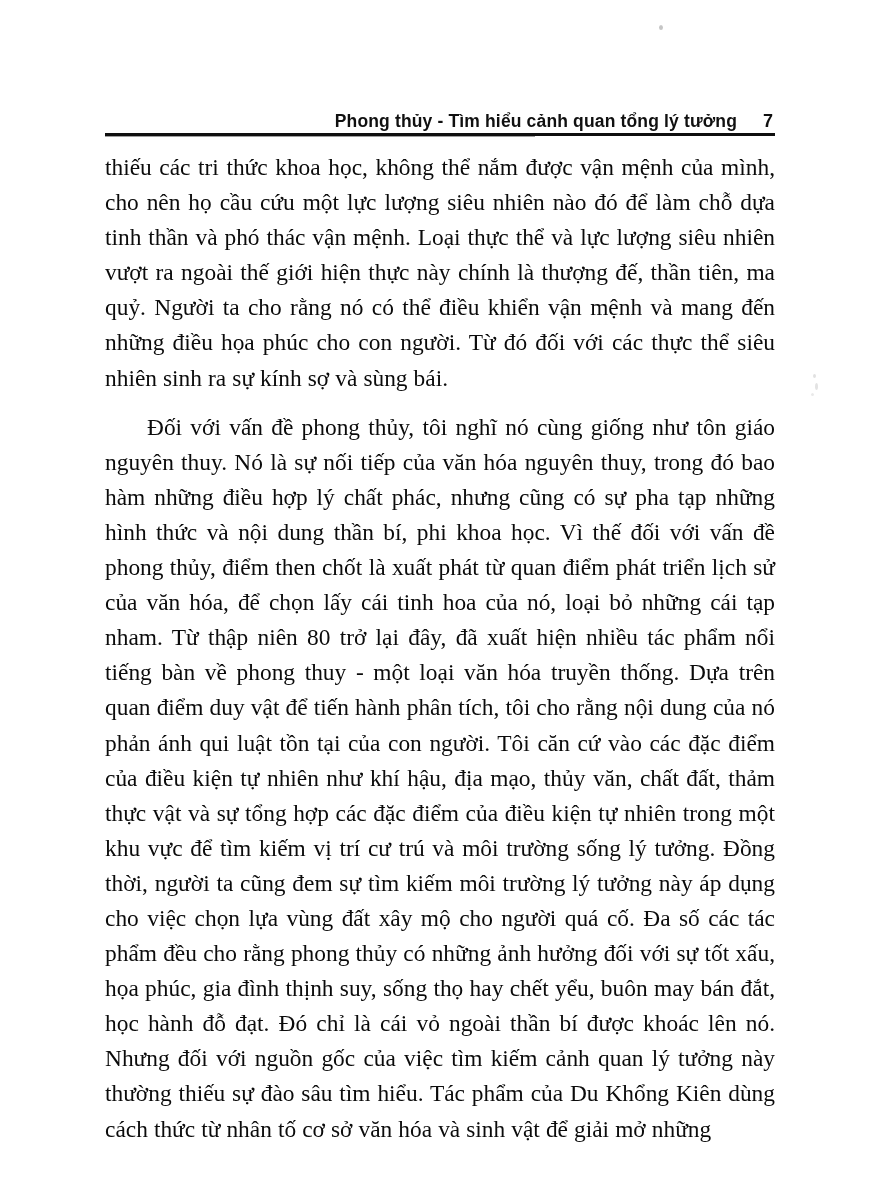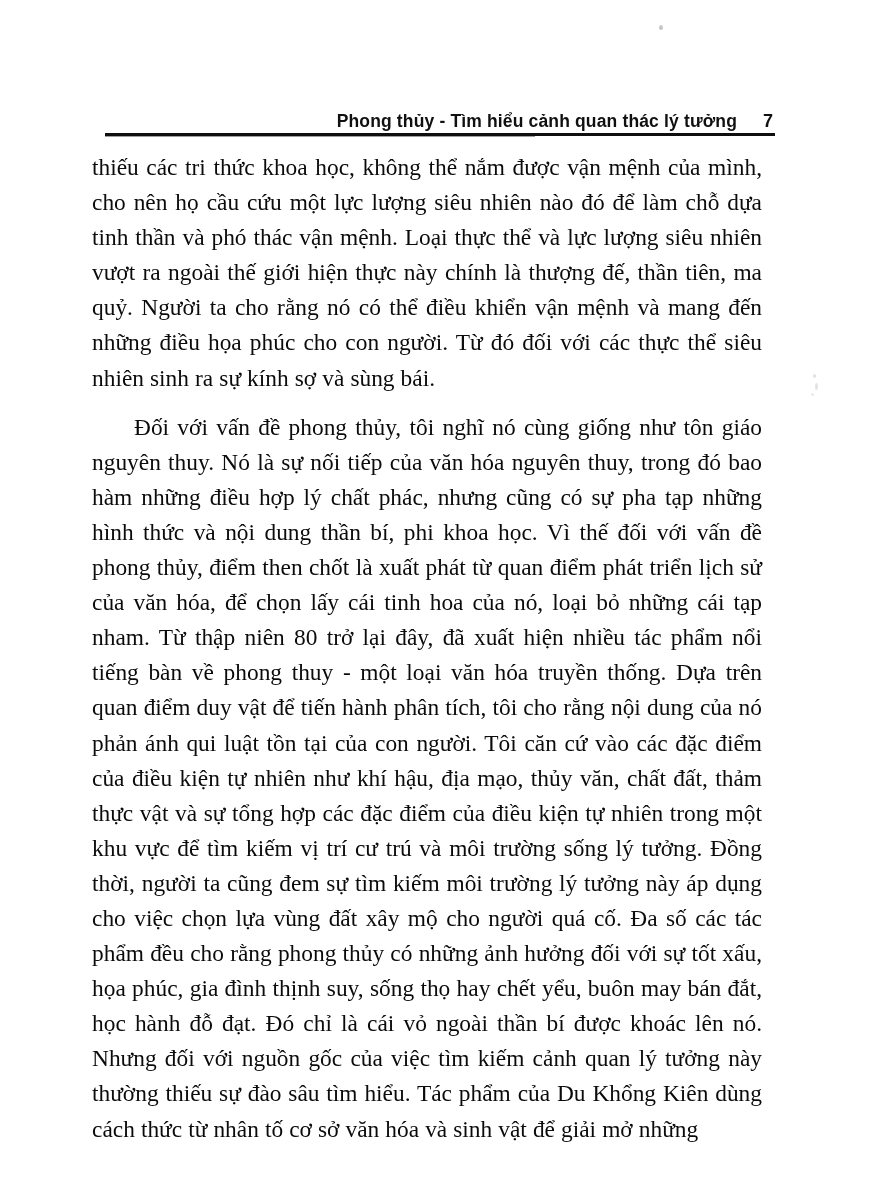--- a/index.html
+++ b/index.html
@@ -67,21 +67,21 @@
     left: 0;
     top: 2.6px;
     width: 430px;
     height: 1.1px;
     background: rgba(40, 40, 40, 0.45);
   }
 
   
   .body-block {
     position: absolute;
-    left: 92px;
+    left: 105px;
     top: 150px;
     width: 670px;
   }
 
   .para {
     margin: 0;
     font-family: "Liberation Serif", "DejaVu Serif", serif;
     font-size: 23.4px;
     line-height: 35.1px;
     color: #0d0d0d;
@@ -111,21 +111,21 @@
   .speck-b { left: 813px; top: 374px; width: 3px;  height: 4px; opacity: .55; }
   .speck-c { left: 815px; top: 383px; width: 3px;  height: 7px; opacity: .5; }
   .speck-d { left: 811px; top: 393px; width: 3px;  height: 3px; opacity: .4; }
 </style>
 </head>
 <body>
 
 <div class="page">
 
   <div class="running-head">
-    <span class="running-head-title">Phong thủy - Tìm hiểu cảnh quan thác lý tưởng</span>
+    <span class="running-head-title">Phong thủy - Tìm hiểu cảnh quan tổng lý tưởng</span>
     <span class="running-head-folio">7</span>
   </div>
 
   <div class="head-rule"></div>
 
   <div class="body-block">
     <p class="para">thiếu các tri thức khoa học, không thể nắm được vận mệnh của mình, cho nên họ cầu cứu một lực lượng siêu nhiên nào đó để làm chỗ dựa tinh thần và phó thác vận mệnh. Loại thực thể và lực lượng siêu nhiên vượt ra ngoài thế giới hiện thực này chính là thượng đế, thần tiên, ma quỷ. Người ta cho rằng nó có thể điều khiển vận mệnh và mang đến những điều họa phúc cho con người. Từ đó đối với các thực thể siêu nhiên sinh ra sự kính sợ và sùng bái.</p>
     <p class="para indent">Đối với vấn đề phong thủy, tôi nghĩ nó cùng giống như tôn giáo nguyên thuy. Nó là sự nối tiếp của văn hóa nguyên thuy, trong đó bao hàm những điều hợp lý chất phác, nhưng cũng có sự pha tạp những hình thức và nội dung thần bí, phi khoa học. Vì thế đối với vấn đề phong thủy, điểm then chốt là xuất phát từ quan điểm phát triển lịch sử của văn hóa, để chọn lấy cái tinh hoa của nó, loại bỏ những cái tạp nham. Từ thập niên 80 trở lại đây, đã xuất hiện nhiều tác phẩm nổi tiếng bàn về phong thuy - một loại văn hóa truyền thống. Dựa trên quan điểm duy vật để tiến hành phân tích, tôi cho rằng nội dung của nó phản ánh qui luật tồn tại của con người. Tôi căn cứ vào các đặc điểm của điều kiện tự nhiên như khí hậu, địa mạo, thủy văn, chất đất, thảm thực vật và sự tổng hợp các đặc điểm của điều kiện tự nhiên trong một khu vực để tìm kiếm vị trí cư trú và môi trường sống lý tưởng. Đồng thời, người ta cũng đem sự tìm kiếm môi trường lý tưởng này áp dụng cho việc chọn lựa vùng đất xây mộ cho người quá cố. Đa số các tác phẩm đều cho rằng phong thủy có những ảnh hưởng đối với sự tốt xấu, họa phúc, gia đình thịnh suy, sống thọ hay chết yểu, buôn may bán đắt, học hành đỗ đạt. Đó chỉ là cái vỏ ngoài thần bí được khoác lên nó. Nhưng đối với nguồn gốc của việc tìm kiếm cảnh quan lý tưởng này thường thiếu sự đào sâu tìm hiểu. Tác phẩm của Du Khổng Kiên dùng cách thức từ nhân tố cơ sở văn hóa và sinh vật để giải mở những</p>
   </div>
 

